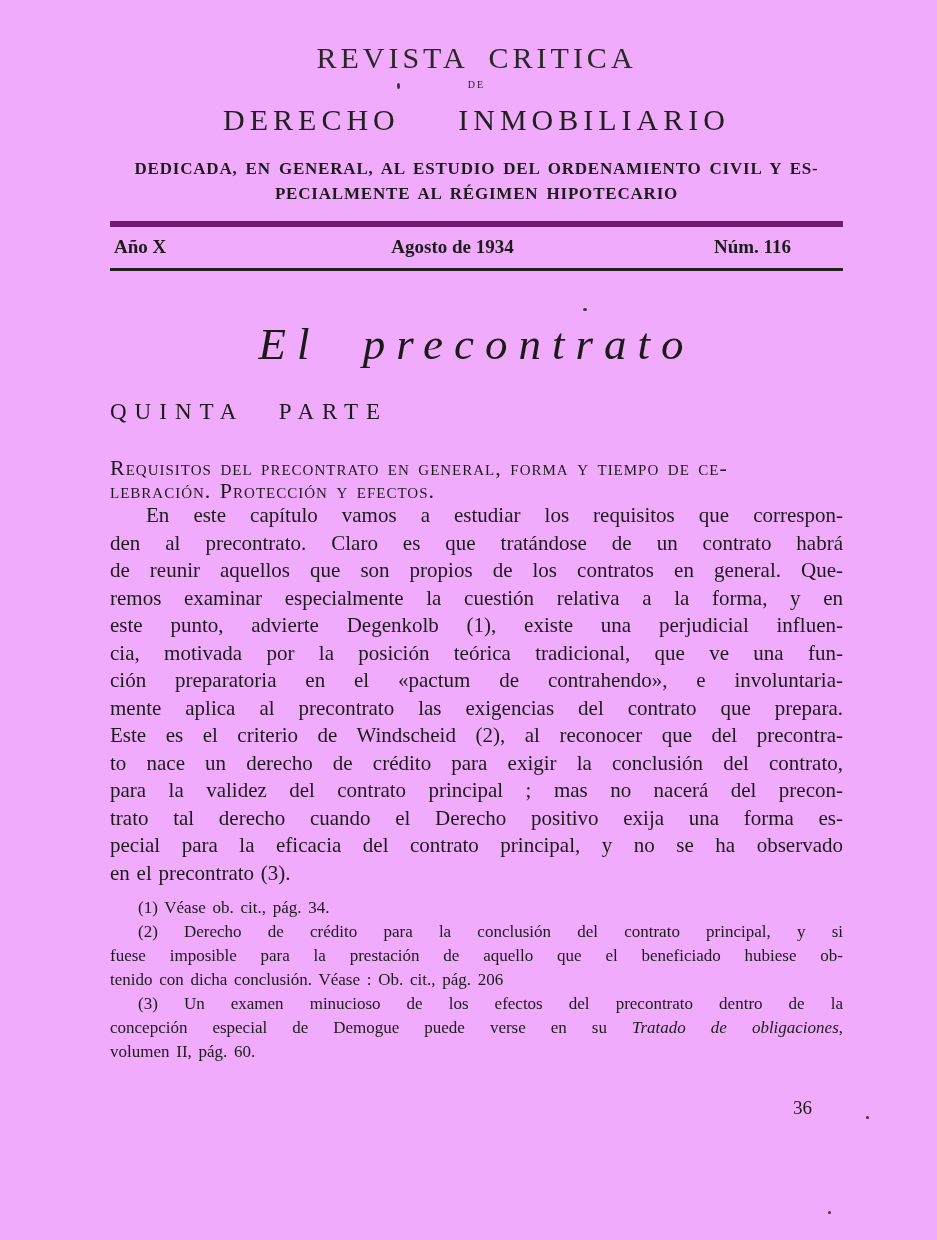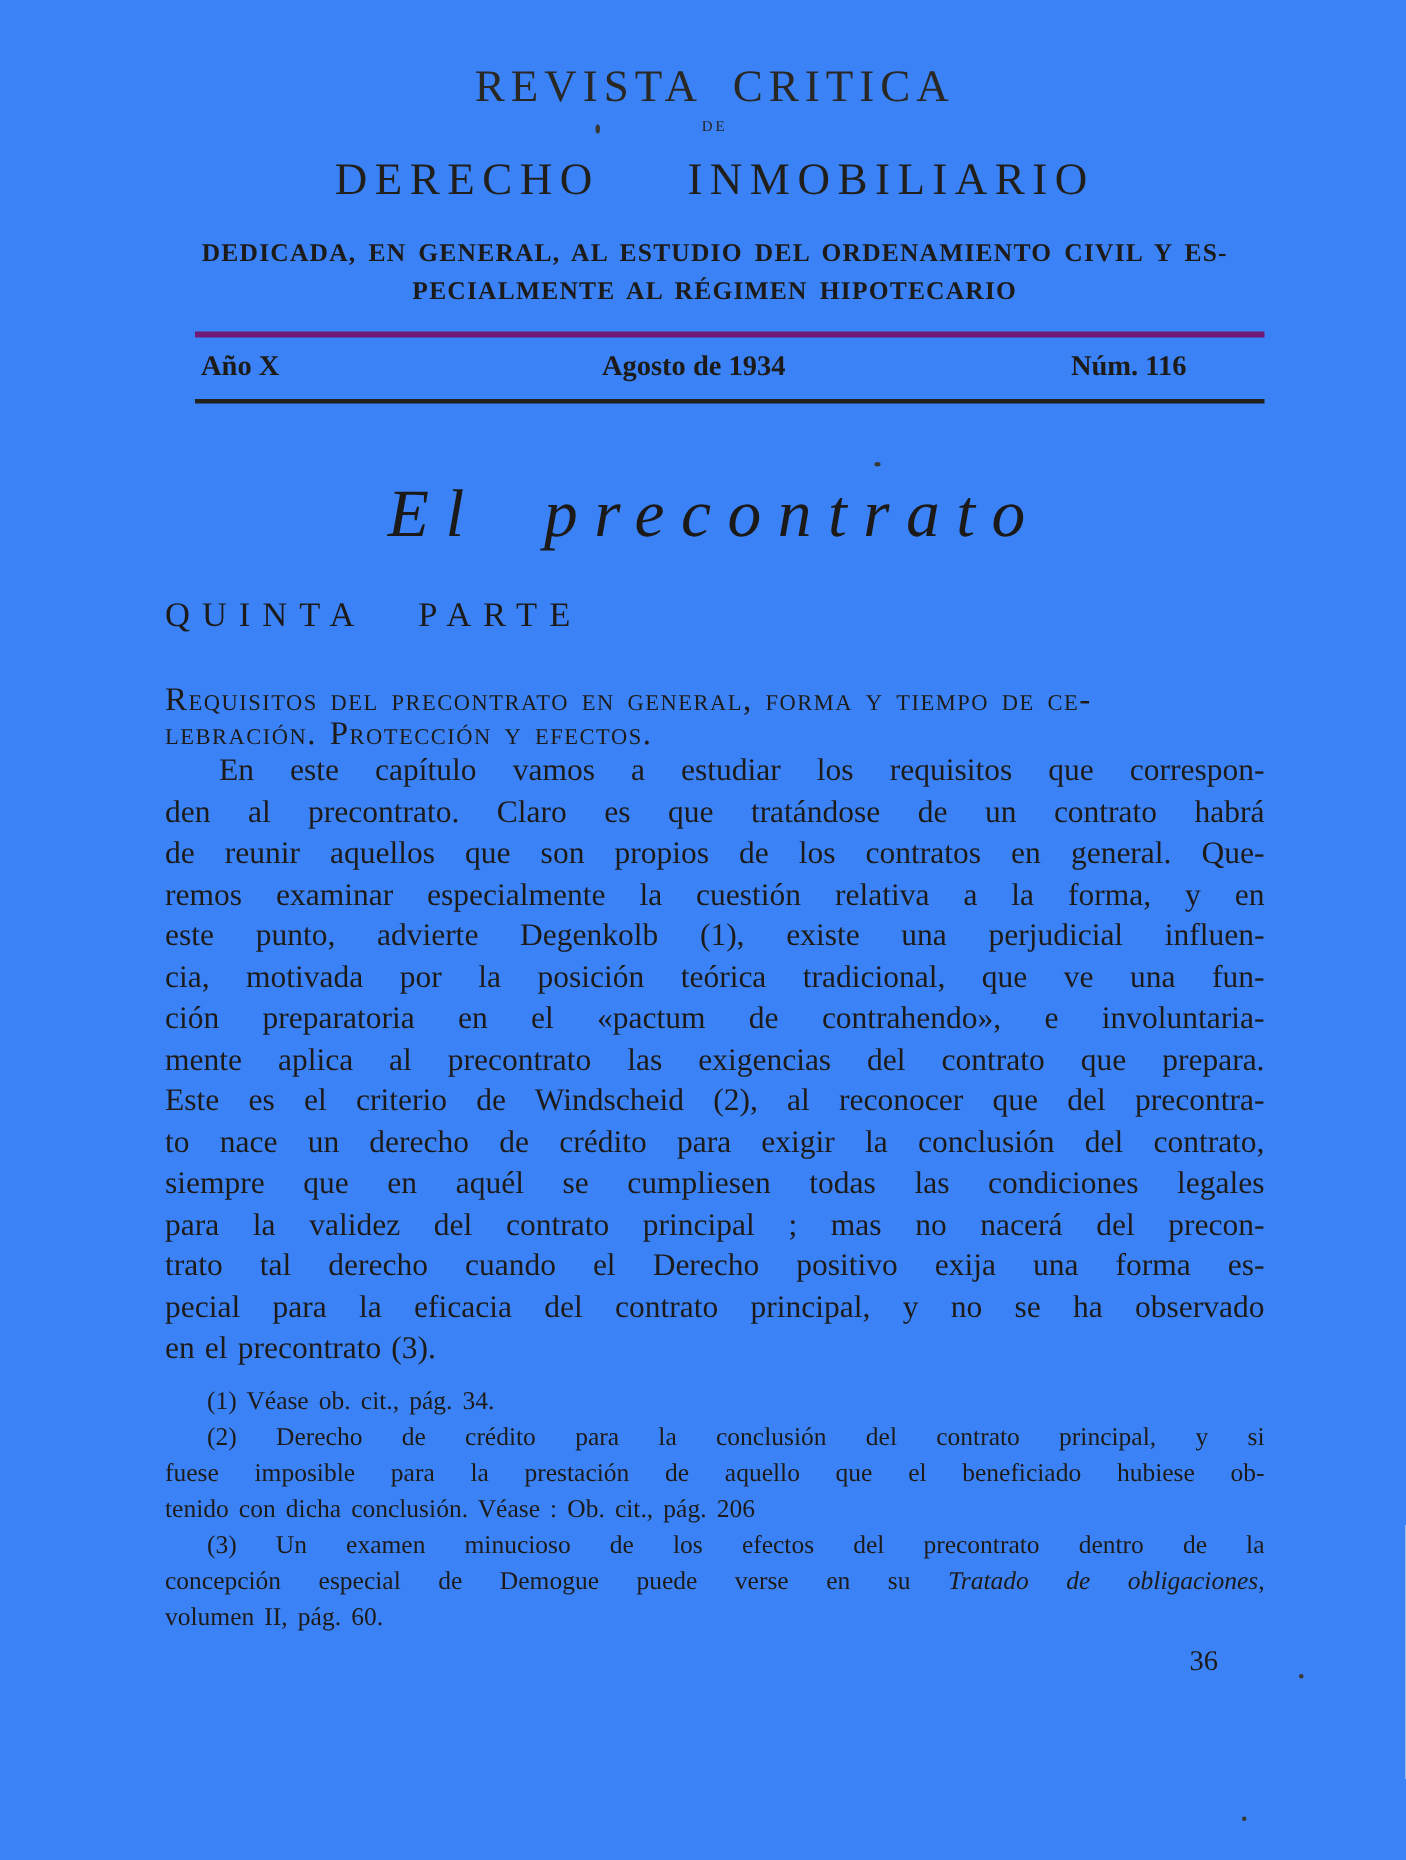--- a/index.html
+++ b/index.html
@@ -1,19 +1,19 @@
 <!DOCTYPE html>
 <html><head>
 <meta charset="utf-8">
 <style>
   html,body{margin:0;padding:0;background:#e8e8e8;}
   .page{
     position:relative;
     width:937px;height:1240px;
-    background:#3b82f6;
+    background:#f0abfc;
     font-family:"Liberation Serif","DejaVu Serif",serif;
     color:#1d1b19;
     overflow:hidden;
     margin:0 auto;
   }
   .content{
     position:absolute;left:110px;top:0;width:733px;
   }
   
   .masthead{text-align:center;}
@@ -37,24 +37,23 @@
   .m-sub{
     margin-top:13px;
     font-weight:bold;
     font-size:17px;line-height:25px;
     letter-spacing:0.8px;word-spacing:3px;
   }
   .m-sub div{white-space:nowrap;}
   
   .issue-bar{
     margin-top:15px;
-    border-top:4px solid #701a75;
+    border-top:6px solid #701a75;
     border-bottom:3px solid #23211e;
     padding:9px 0 10px 0;
-    margin-left:20px;
   }
   .issue-row{
     display:flex;align-items:baseline;
     font-weight:bold;font-size:19px;line-height:22px;
   }
   .issue-year{flex:1;text-align:left;padding-left:4px;}
   .issue-date{flex:0 0 auto;text-align:center;}
   .issue-num{flex:1;text-align:right;padding-right:52px;}
   
   .article-title{
@@ -152,21 +151,20 @@
         <div class="body-line">En este capítulo vamos a estudiar los requisitos que correspon-</div>
         <div class="body-line">den al precontrato. Claro es que tratándose de un contrato habrá</div>
         <div class="body-line">de reunir aquellos que son propios de los contratos en general. Que-</div>
         <div class="body-line">remos examinar especialmente la cuestión relativa a la forma, y en</div>
         <div class="body-line">este punto, advierte Degenkolb (1), existe una perjudicial influen-</div>
         <div class="body-line">cia, motivada por la posición teórica tradicional, que ve una fun-</div>
         <div class="body-line">ción preparatoria en el «pactum de contrahendo», e involuntaria-</div>
         <div class="body-line">mente aplica al precontrato las exigencias del contrato que prepara.</div>
         <div class="body-line">Este es el criterio de Windscheid (2), al reconocer que del precontra-</div>
         <div class="body-line">to nace un derecho de crédito para exigir la conclusión del contrato,</div>
-        <div class="body-line">siempre que en aquél se cumpliesen todas las condiciones legales</div>
         <div class="body-line">para la validez del contrato principal ; mas no nacerá del precon-</div>
         <div class="body-line">trato tal derecho cuando el Derecho positivo exija una forma es-</div>
         <div class="body-line">pecial para la eficacia del contrato principal, y no se ha observado</div>
         <div class="body-line">en el precontrato (3).</div>
       </div>
 
     <div class="footnotes">
       <div class="footnote">
           <div class="fn-line">(1) Véase ob. cit., pág. 34.</div>
         </div>

